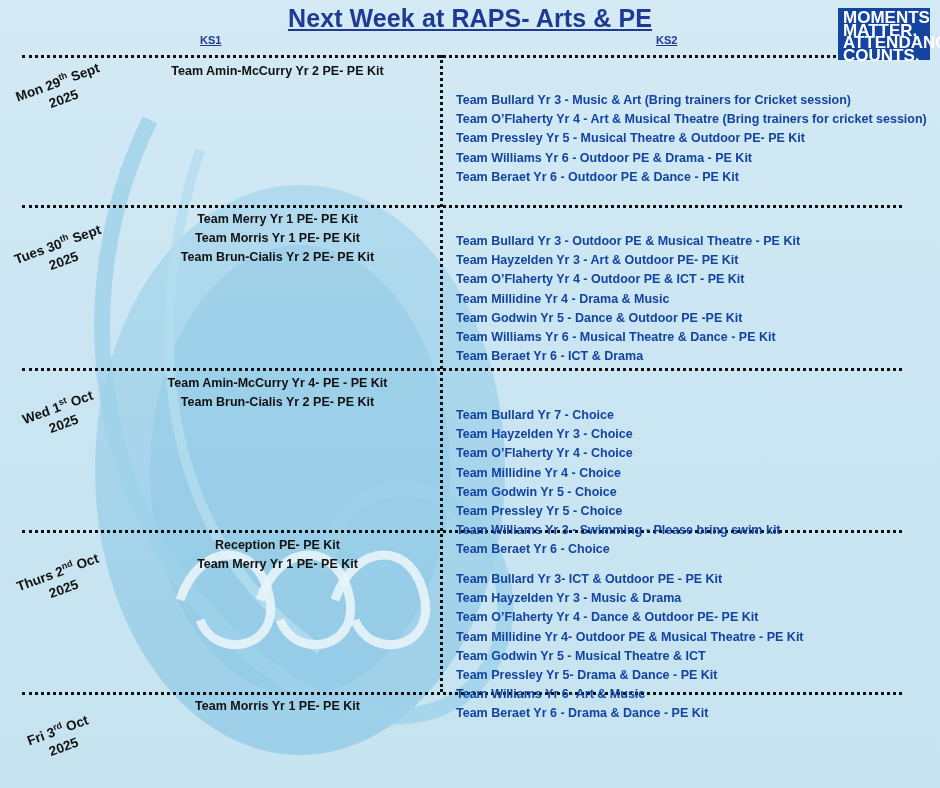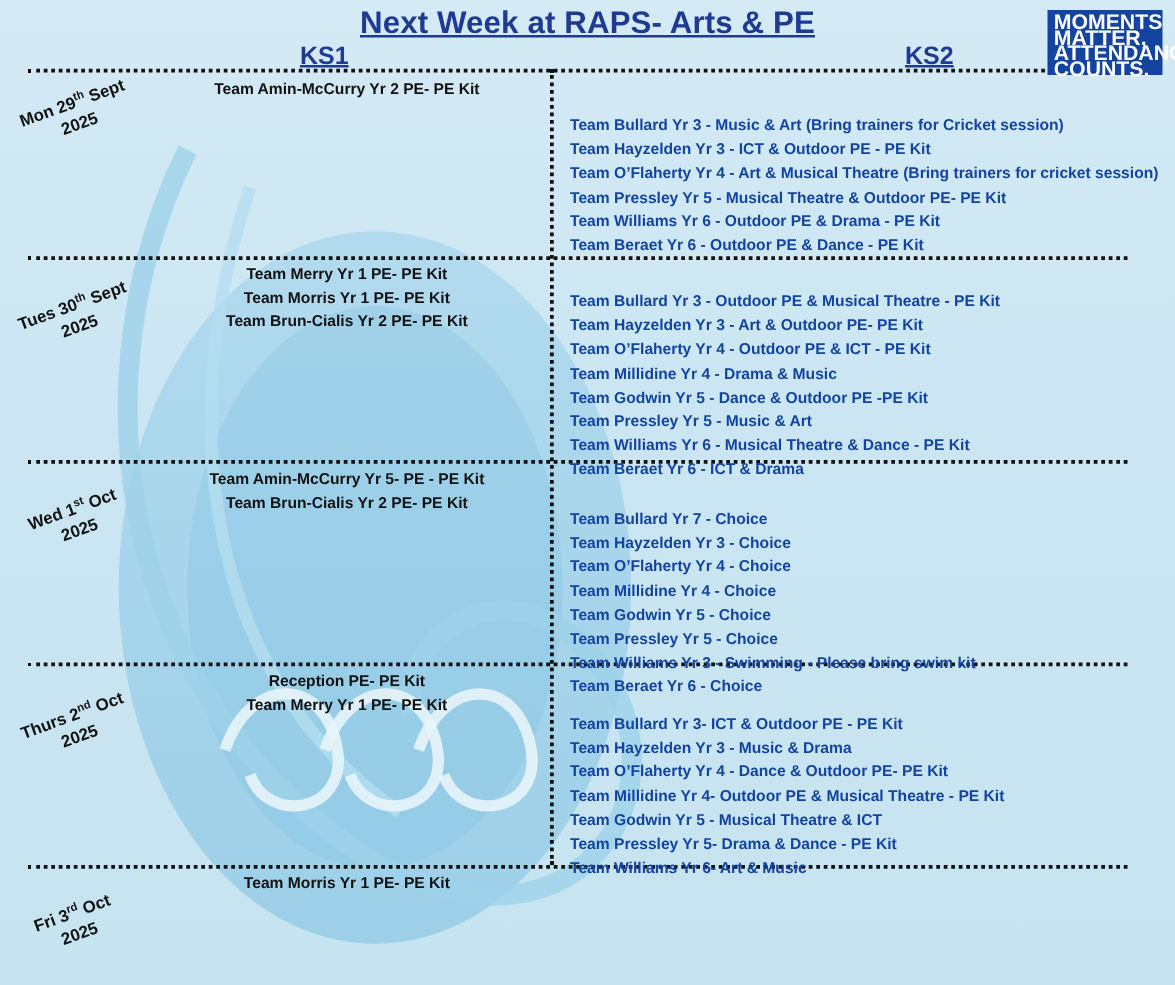--- a/index.html
+++ b/index.html
@@ -58,29 +58,28 @@
     font-size: 17px;
     line-height: 12.5px;
     padding: 4px 5px;
     box-sizing: border-box;
     z-index: 6;
     text-align: left;
   }
 
   .col-head {
     position: absolute;
-    font-size: 20px;
+    font-size: 11px;
     font-weight: bold;
     color: #1f3a93;
     text-decoration: underline;
     z-index: 5;
-    margin-left: 40px;
   }
   .col-head.ks1 { left: 200px; top: 34px; }
-  .col-head.ks2 { left: 684px; top: 34px; }
+  .col-head.ks2 { left: 656px; top: 34px; }
 
   
   .hrule {
     position: absolute;
     left: 22px;
     width: 880px;
     border-top: 3px dotted #111111;
     z-index: 4;
   }
   .vrule {
@@ -166,21 +165,20 @@
 
   <div class="daylabel" style="top:70px;">
     <span>Mon 29</span><sup>th</sup><span> Sept</span><br>
     <span>2025</span>
   </div>
   <div class="col ks1" style="top:62px;">
     <div class="entry k1">Team Amin-McCurry Yr 2 PE- PE Kit</div>
   </div>
   <div class="col ks2" style="top:55px;">
     <div class="entry k2">Team Bullard Yr 3 - Music &amp; Art (Bring trainers for Cricket session)</div>
-    <div class="entry k2">Team Hayzelden Yr 3 - ICT &amp; Outdoor PE - PE Kit</div>
     <div class="entry k2">Team O’Flaherty Yr 4 - Art &amp; Musical Theatre (Bring trainers for cricket session)</div>
     <div class="entry k2">Team Pressley Yr 5 - Musical Theatre &amp; Outdoor PE- PE Kit</div>
     <div class="entry k2">Team Williams Yr 6 - Outdoor PE &amp; Drama - PE Kit</div>
     <div class="entry k2">Team Beraet Yr 6 - Outdoor PE &amp; Dance - PE Kit</div>
   </div>
 
   <div class="daylabel" style="top:232px;">
     <span>Tues 30</span><sup>th</sup><span> Sept</span><br>
     <span>2025</span>
   </div>
@@ -188,31 +186,30 @@
     <div class="entry k1">Team Merry Yr 1 PE- PE Kit</div>
     <div class="entry k1">Team Morris Yr 1 PE- PE Kit</div>
     <div class="entry k1">Team Brun-Cialis Yr 2 PE-  PE Kit</div>
   </div>
   <div class="col ks2" style="top:196px;">
     <div class="entry k2">Team Bullard Yr 3 - Outdoor PE &amp; Musical Theatre - PE Kit</div>
     <div class="entry k2">Team Hayzelden Yr 3 - Art &amp; Outdoor PE- PE Kit</div>
     <div class="entry k2">Team O’Flaherty Yr 4 - Outdoor PE &amp; ICT - PE Kit</div>
     <div class="entry k2">Team Millidine Yr 4 - Drama &amp; Music</div>
     <div class="entry k2">Team Godwin Yr 5 - Dance &amp; Outdoor PE -PE Kit</div>
-    <div class="entry k2">Team Pressley Yr 5 - Music &amp; Art</div>
     <div class="entry k2">Team Williams Yr 6 - Musical Theatre &amp; Dance - PE Kit</div>
     <div class="entry k2">Team Beraet Yr 6 - ICT &amp; Drama</div>
   </div>
 
   <div class="daylabel" style="top:395px;">
     <span>Wed 1</span><sup>st</sup><span> Oct</span><br>
     <span>2025</span>
   </div>
   <div class="col ks1" style="top:374px;">
-    <div class="entry k1">Team Amin-McCurry Yr 5- PE - PE Kit</div>
+    <div class="entry k1">Team Amin-McCurry Yr 4- PE - PE Kit</div>
     <div class="entry k1">Team Brun-Cialis Yr 2 PE- PE Kit</div>
   </div>
   <div class="col ks2" style="top:370px;">
     <div class="entry k2">Team Bullard Yr 7 -  Choice</div>
     <div class="entry k2">Team Hayzelden Yr 3 - Choice</div>
     <div class="entry k2">Team O’Flaherty Yr 4 - Choice</div>
     <div class="entry k2">Team Millidine Yr 4 - Choice</div>
     <div class="entry k2">Team Godwin Yr 5 - Choice</div>
     <div class="entry k2">Team Pressley Yr 5 - Choice</div>
     <div class="entry k2">Team Williams Yr 3 - Swimming - Please bring swim kit</div>
@@ -228,20 +225,21 @@
     <div class="entry k1">Team Merry Yr 1 PE- PE Kit</div>
   </div>
   <div class="col ks2" style="top:534px;">
     <div class="entry k2">Team Bullard Yr 3- ICT &amp; Outdoor PE - PE Kit</div>
     <div class="entry k2">Team Hayzelden Yr 3 - Music &amp; Drama</div>
     <div class="entry k2">Team O’Flaherty Yr 4 - Dance &amp; Outdoor PE- PE Kit</div>
     <div class="entry k2">Team Millidine Yr 4- Outdoor PE &amp; Musical Theatre - PE Kit</div>
     <div class="entry k2">Team Godwin Yr 5 - Musical Theatre &amp; ICT</div>
     <div class="entry k2">Team Pressley Yr 5- Drama &amp; Dance - PE Kit</div>
     <div class="entry k2">Team Williams Yr 6- Art &amp; Music</div>
+    <div class="entry k2">Team Beraet Yr 6 - Drama &amp; Dance - PE Kit</div>
   </div>
 
   <div class="daylabel" style="top:718px;">
     <span>Fri 3</span><sup>rd</sup><span> Oct</span><br>
     <span>2025</span>
   </div>
   <div class="col ks1" style="top:697px;">
     <div class="entry k1">Team Morris Yr 1 PE- PE Kit</div>
   </div>
 

